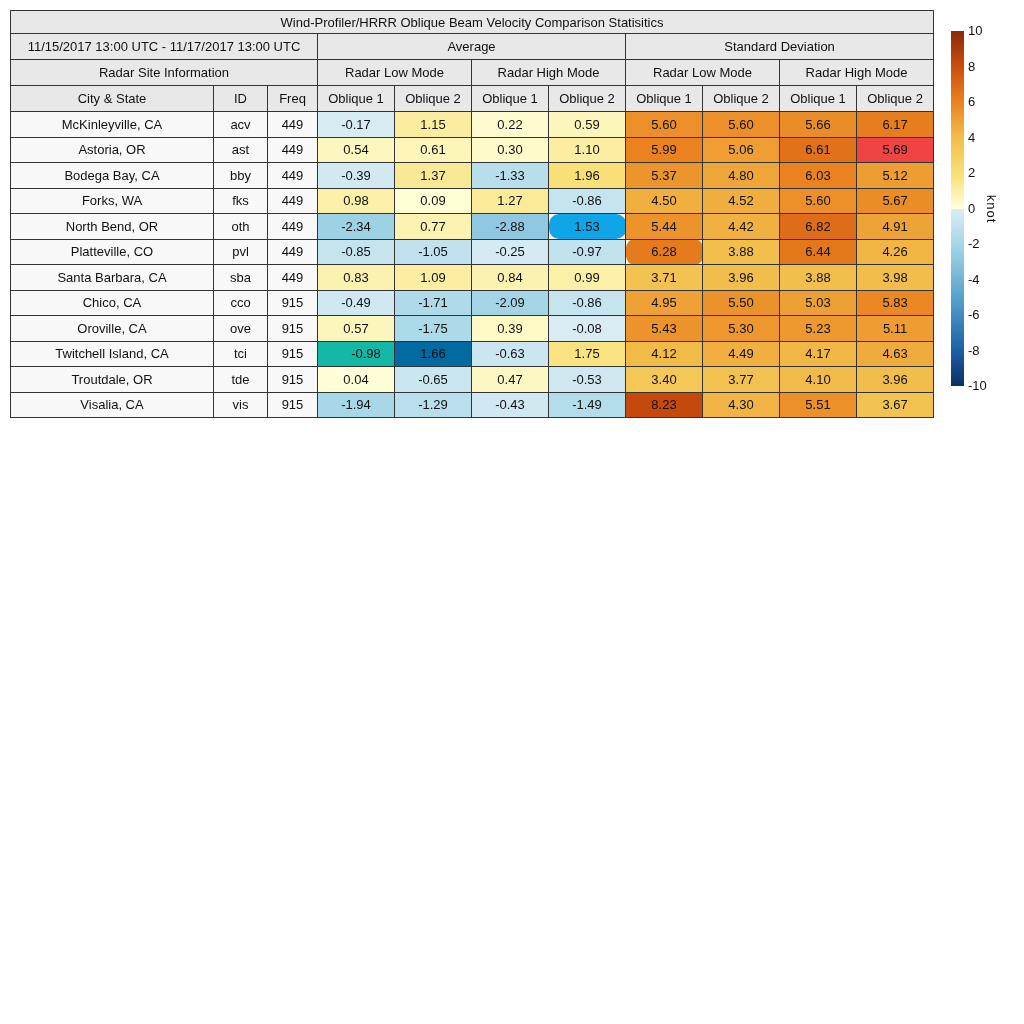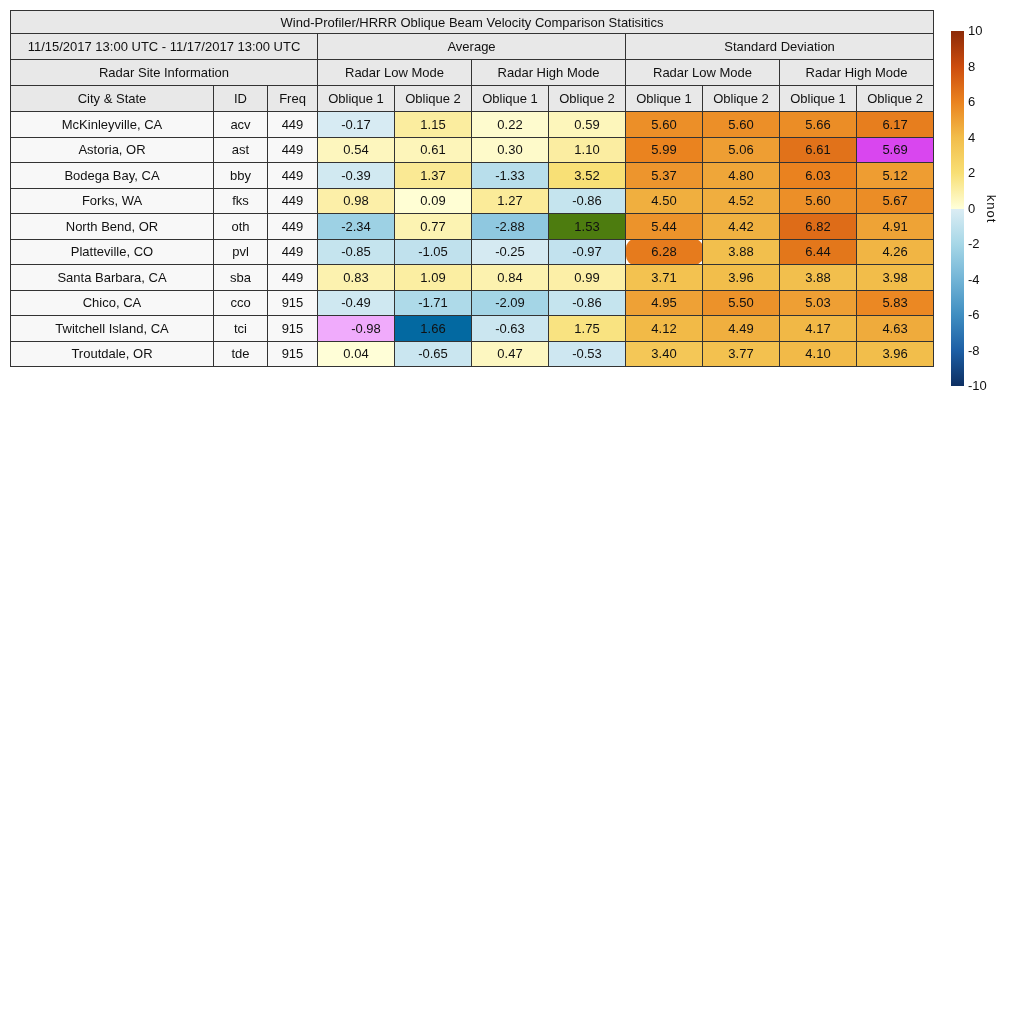--- a/index.html
+++ b/index.html
@@ -98,30 +98,30 @@
           <td class="info">Astoria, OR</td>
           <td class="info">ast</td>
           <td class="info">449</td>
           <td class="val" style="background: rgb(253, 246, 190);">0.54</td>
           <td class="val" style="background: rgb(253, 245, 186);">0.61</td>
           <td class="val" style="background: rgb(254, 250, 202);">0.30</td>
           <td class="val" style="background: rgb(251, 237, 161);">1.10</td>
           <td class="val" style="background: rgb(234, 131, 31);">5.99</td>
           <td class="val" style="background: rgb(238, 158, 51);">5.06</td>
           <td class="val" style="background: rgb(225, 114, 26);">6.61</td>
-          <td class="val" style="background: #d946ef;">5.69</td>
+          <td class="val" style="background: #ef4444;">5.69</td>
         </tr>
         <tr>
           <td class="info">Bodega Bay, CA</td>
           <td class="info">bby</td>
           <td class="info">449</td>
           <td class="val" style="background: rgb(209, 233, 241);">-0.39</td>
           <td class="val" style="background: rgb(250, 233, 148);">1.37</td>
           <td class="val" style="background: rgb(184, 222, 235);">-1.33</td>
-          <td class="val" style="background: rgb(248, 224, 118);">3.52</td>
+          <td class="val" style="background: rgb(248, 224, 118);">1.96</td>
           <td class="val" style="background: rgb(237, 149, 45);">5.37</td>
           <td class="val" style="background: rgb(239, 166, 57);">4.80</td>
           <td class="val" style="background: rgb(234, 130, 31); margin-top: 24px;">6.03</td>
           <td class="val" style="background: rgb(238, 157, 50);">5.12</td>
         </tr>
         <tr>
           <td class="info">Forks, WA</td>
           <td class="info">fks</td>
           <td class="info">449</td>
           <td class="val" style="background: rgb(252, 239, 168);">0.98</td>
@@ -133,21 +133,21 @@
           <td class="val" style="background: rgb(236, 143, 40);">5.60</td>
           <td class="val" style="background: rgb(235, 141, 38);">5.67</td>
         </tr>
         <tr>
           <td class="info">North Bend, OR</td>
           <td class="info">oth</td>
           <td class="info">449</td>
           <td class="val" style="background: rgb(157, 209, 228);">-2.34</td>
           <td class="val" style="background: rgb(252, 243, 178);">0.77</td>
           <td class="val" style="background: rgb(143, 200, 224);">-2.88</td>
-          <td class="val" style="background: #4d7c0f;">1.53</td>
+          <td class="val" style="background: #0ea5e9; border-radius: 10px;">1.53</td>
           <td class="val" style="background: rgb(236, 147, 43);">5.44</td>
           <td class="val" style="background: rgb(240, 177, 65);">4.42</td>
           <td class="val" style="background: rgb(222, 108, 24);">6.82</td>
           <td class="val" style="background: rgb(238, 163, 54);">4.91</td>
         </tr>
         <tr>
           <td class="info">Platteville, CO</td>
           <td class="info">pvl</td>
           <td class="info">449</td>
           <td class="val" style="background: rgb(197, 228, 238);">-0.85</td>
@@ -179,44 +179,70 @@
           <td class="val" style="background: rgb(207, 232, 241);">-0.49</td>
           <td class="val" style="background: rgb(174, 218, 233);">-1.71</td>
           <td class="val" style="background: rgb(164, 213, 230);">-2.09</td>
           <td class="val" style="background: rgb(197, 228, 238);">-0.86</td>
           <td class="val" style="background: rgb(238, 161, 54);">4.95</td>
           <td class="val" style="background: rgb(236, 146, 42);">5.50</td>
           <td class="val" style="background: rgb(238, 159, 52);">5.03</td>
           <td class="val" style="background: rgb(235, 136, 35);">5.83</td>
         </tr>
         <tr>
+          <td class="info">Oroville, CA</td>
+          <td class="info">ove</td>
+          <td class="info">915</td>
+          <td class="val" style="background: rgb(253, 246, 188);">0.57</td>
+          <td class="val" style="background: rgb(173, 218, 233);">-1.75</td>
+          <td class="val" style="background: rgb(254, 249, 197);">0.39</td>
+          <td class="val" style="background: rgb(218, 236, 243);">-0.08</td>
+          <td class="val" style="background: rgb(236, 148, 43);">5.43</td>
+          <td class="val" style="background: rgb(237, 151, 46);">5.30</td>
+          <td class="val" style="background: rgb(237, 153, 48);">5.23</td>
+          <td class="val" style="background: rgb(238, 157, 50);">5.11</td>
+        </tr>
+        <tr>
           <td class="info">Twitchell Island, CA</td>
           <td class="info">tci</td>
           <td class="info">915</td>
-          <td class="val" style="background: #f0abfc; padding-left: 20px;">-0.98</td>
+          <td class="val" style="background: #14b8a6; padding-left: 20px;">-0.98</td>
           <td class="val" style="background: #0369a1;">1.66</td>
           <td class="val" style="background: rgb(203, 230, 240);">-0.63</td>
           <td class="val" style="background: rgb(249, 227, 129); margin-left: 42px;">1.75</td>
           <td class="val" style="background: rgb(242, 186, 71);">4.12</td>
           <td class="val" style="background: rgb(240, 175, 63);">4.49</td>
           <td class="val" style="background: rgb(241, 184, 70);">4.17</td>
           <td class="val" style="background: rgb(239, 171, 60);">4.63</td>
         </tr>
         <tr>
           <td class="info">Troutdale, OR</td>
           <td class="info">tde</td>
           <td class="info">915</td>
           <td class="val" style="background: rgb(255, 254, 215);">0.04</td>
           <td class="val" style="background: rgb(202, 230, 240);">-0.65</td>
           <td class="val" style="background: rgb(253, 247, 193);">0.47</td>
           <td class="val" style="background: rgb(206, 231, 241);">-0.53</td>
           <td class="val" style="background: rgb(244, 199, 87);">3.40</td>
           <td class="val" style="background: rgb(243, 193, 79);">3.77</td>
           <td class="val" style="background: rgb(242, 186, 72);">4.10</td>
           <td class="val" style="background: rgb(242, 190, 75);">3.96</td>
+        </tr>
+        <tr>
+          <td class="info">Visalia, CA</td>
+          <td class="info">vis</td>
+          <td class="info">915</td>
+          <td class="val" style="background: rgb(168, 216, 231);">-1.94</td>
+          <td class="val" style="background: rgb(185, 223, 236);">-1.29</td>
+          <td class="val" style="background: rgb(208, 232, 241);">-0.43</td>
+          <td class="val" style="background: rgb(180, 221, 234);">-1.49</td>
+          <td class="val" style="background: rgb(197, 72, 13);">8.23</td>
+          <td class="val" style="background: rgb(241, 180, 68);">4.30</td>
+          <td class="val" style="background: rgb(236, 145, 42);">5.51</td>
+          <td class="val" style="background: rgb(243, 195, 81);">3.67</td>
         </tr>
       </tbody>
   </table>
 
   <div class="cbar">
     <div class="cbar-bar" id="cbar-bar" style="background: linear-gradient(rgb(140, 42, 8) 0%, rgb(204, 76, 14) 10%, rgb(234, 131, 31) 20%, rgb(242, 189, 74) 30%, rgb(248, 223, 116) 40%, rgb(255, 255, 217) 50%, rgb(220, 237, 244) 50%, rgb(166, 215, 231) 60%, rgb(114, 180, 214) 70%, rgb(63, 142, 193) 80%, rgb(29, 95, 165) 90%, rgb(13, 47, 98) 100%);"></div>
     <div id="cbar-ticks">
         <div class="cbar-tick" style="top: -8px;">10</div>
         <div class="cbar-tick" style="top: 27.5px;">8</div>
         <div class="cbar-tick" style="top: 63px;">6</div>

